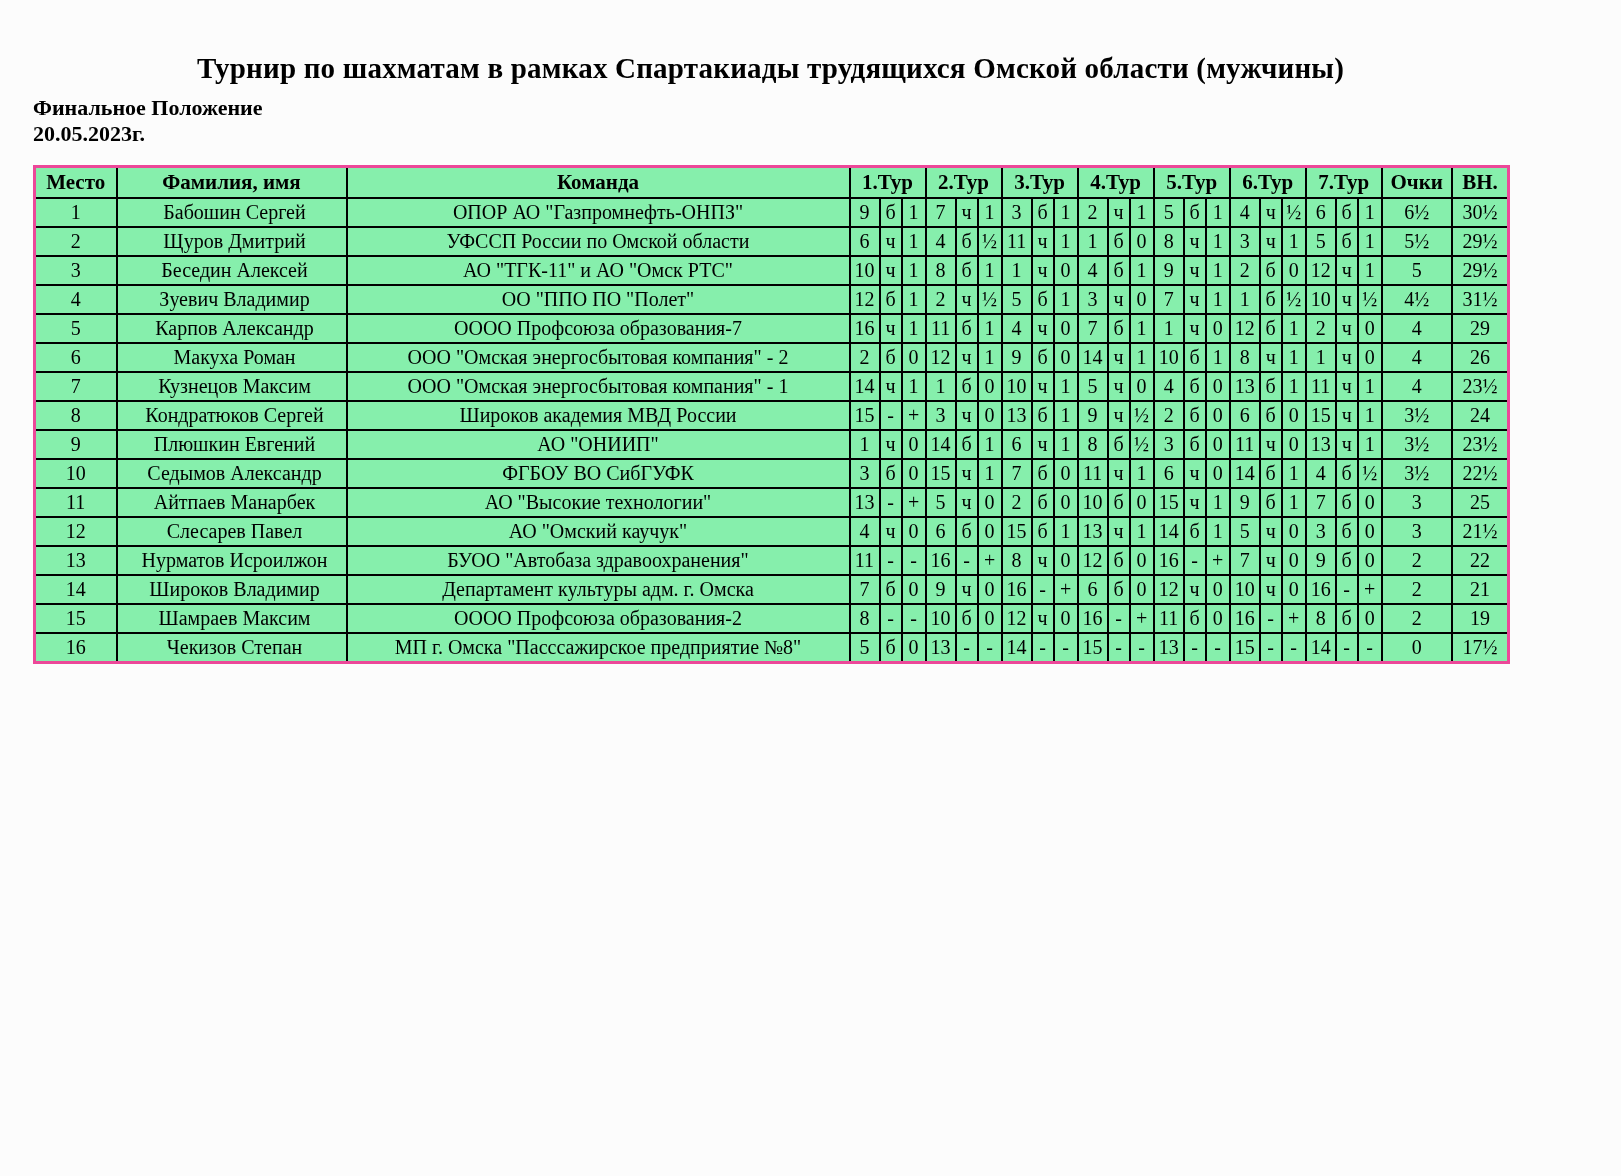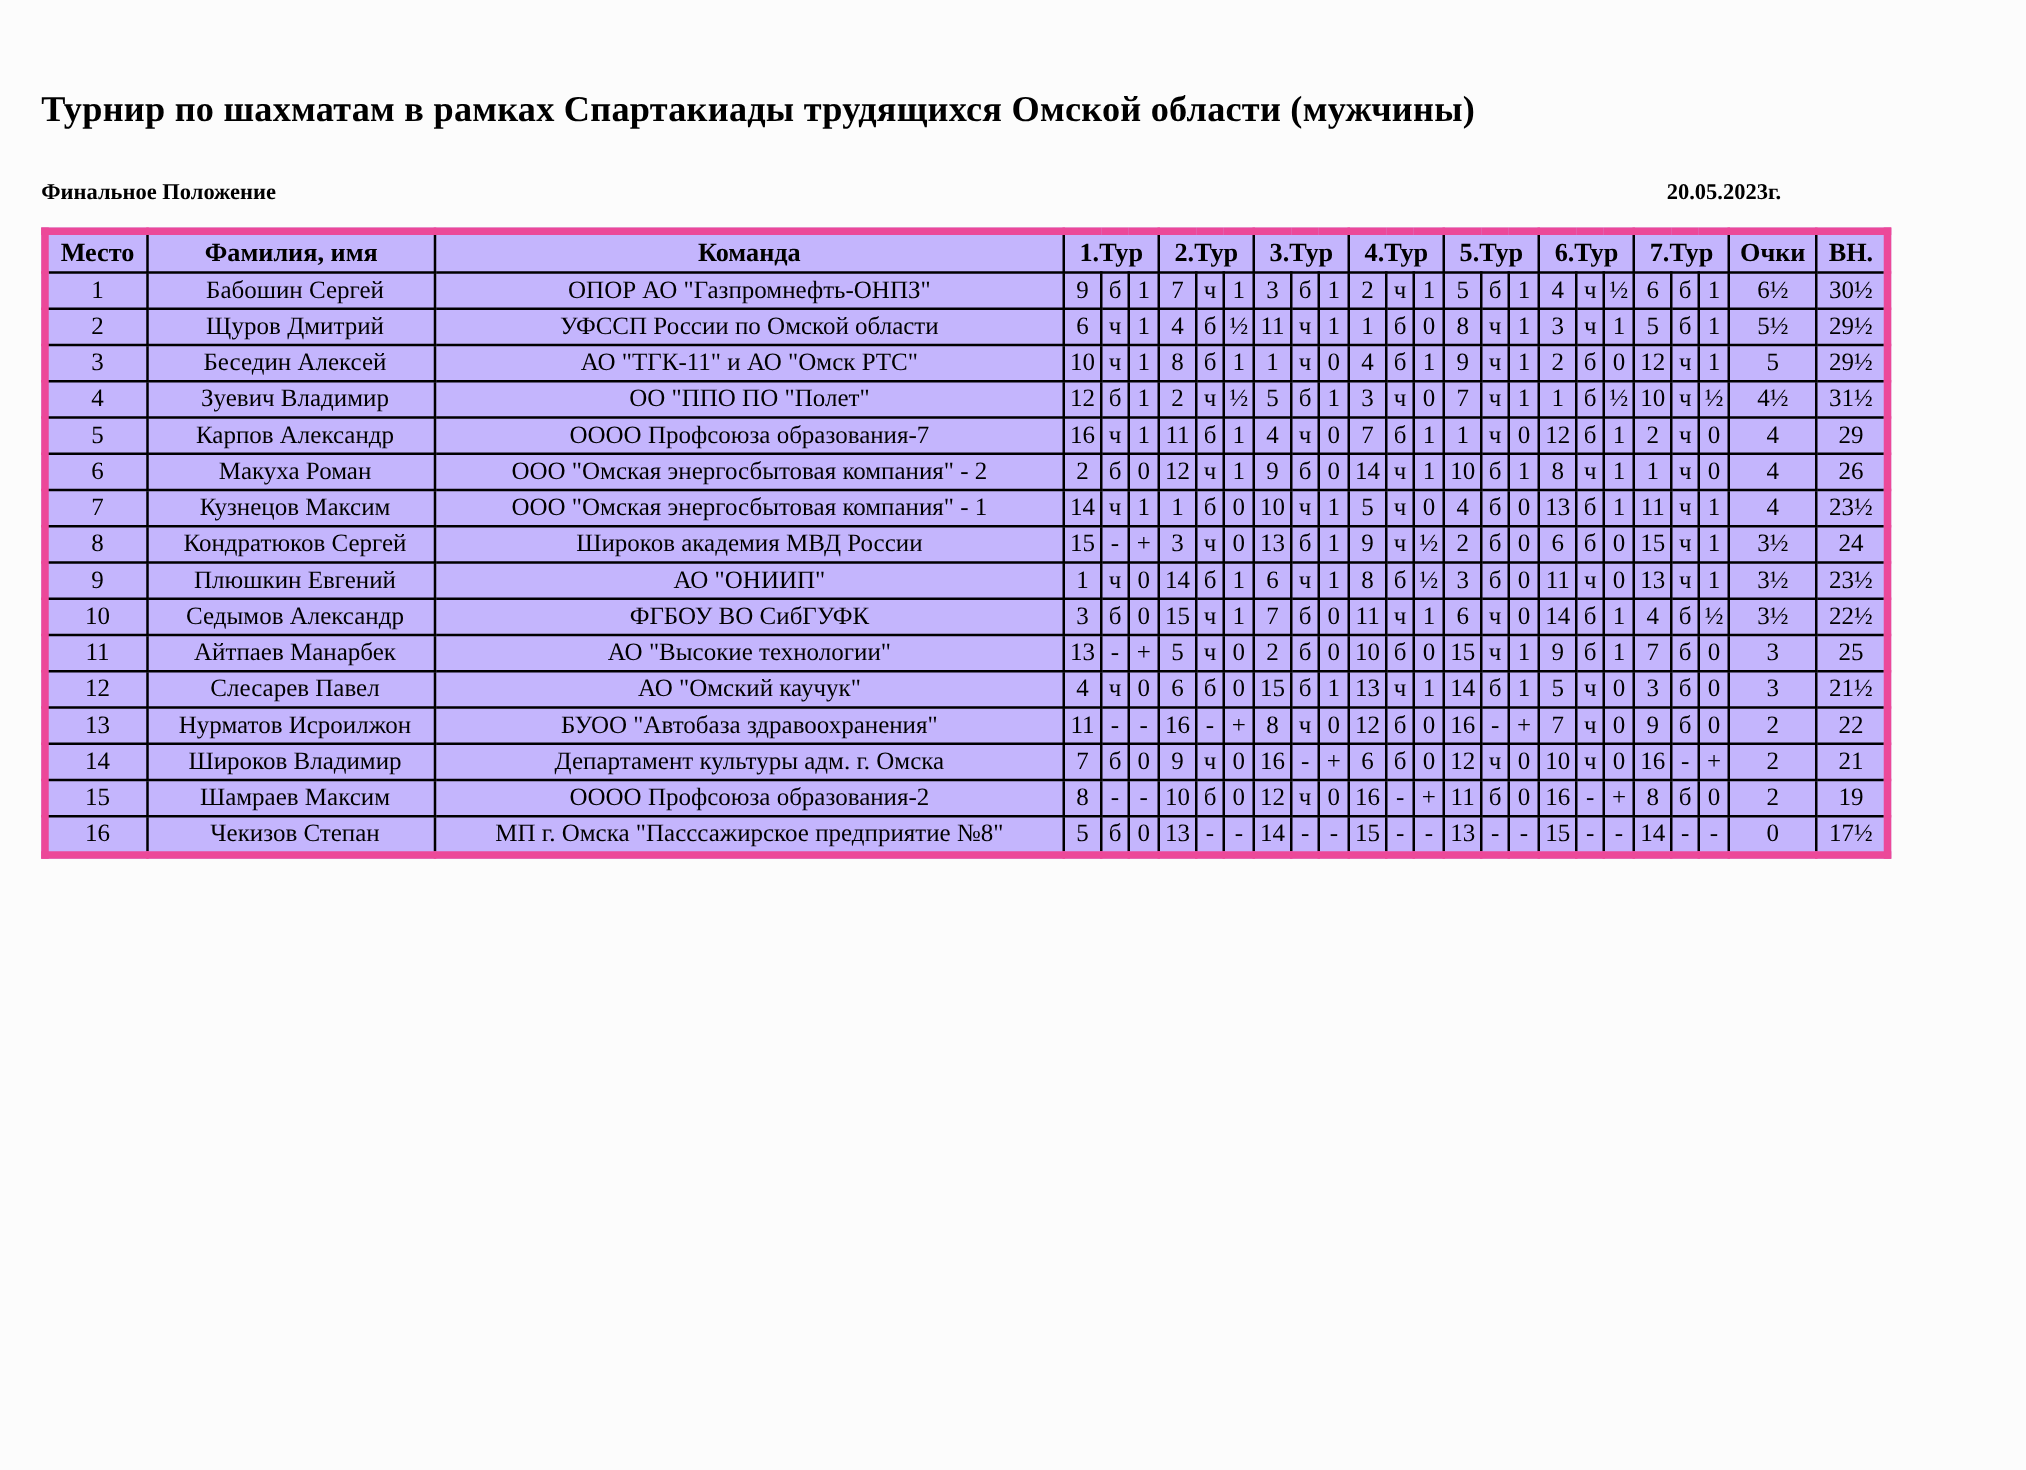--- a/index.html
+++ b/index.html
@@ -16,43 +16,45 @@
     overflow: hidden;
   }
   .content {
     position: absolute;
     left: 33px;
     top: 0;
     width: 1475px;
   }
   .title {
     margin: 0;
-    padding-top: 72px;
+    padding-top: 52px;
     font-size: 29px;
     font-weight: bold;
+    text-align: center;
     letter-spacing: 0.2px;
   }
   .subhead {
     display: flex;
     justify-content: space-between;
     align-items: baseline;
-    margin-top: 38px;
-    font-size: 18px;
+    margin-top: 10px;
+    font-size: 22px;
     font-weight: bold;
+    flex-direction: column;
   }
   .subhead .date {
     margin-right: 83px;
   }
   table.results {
     margin-top: 18px;
     border-collapse: collapse;
     table-layout: fixed;
     width: 1475px;
-    border: 6px solid #ec4899;
-    background: #c4b5fd;
+    border: 3px solid #ec4899;
+    background: #86efac;
     padding-left: 24px;
   }
   table.results th,
   table.results td {
     border: 2px solid #000;
     padding: 0 2px;
     text-align: center;
     vertical-align: middle;
     font-size: 20px;
     height: 27px;

